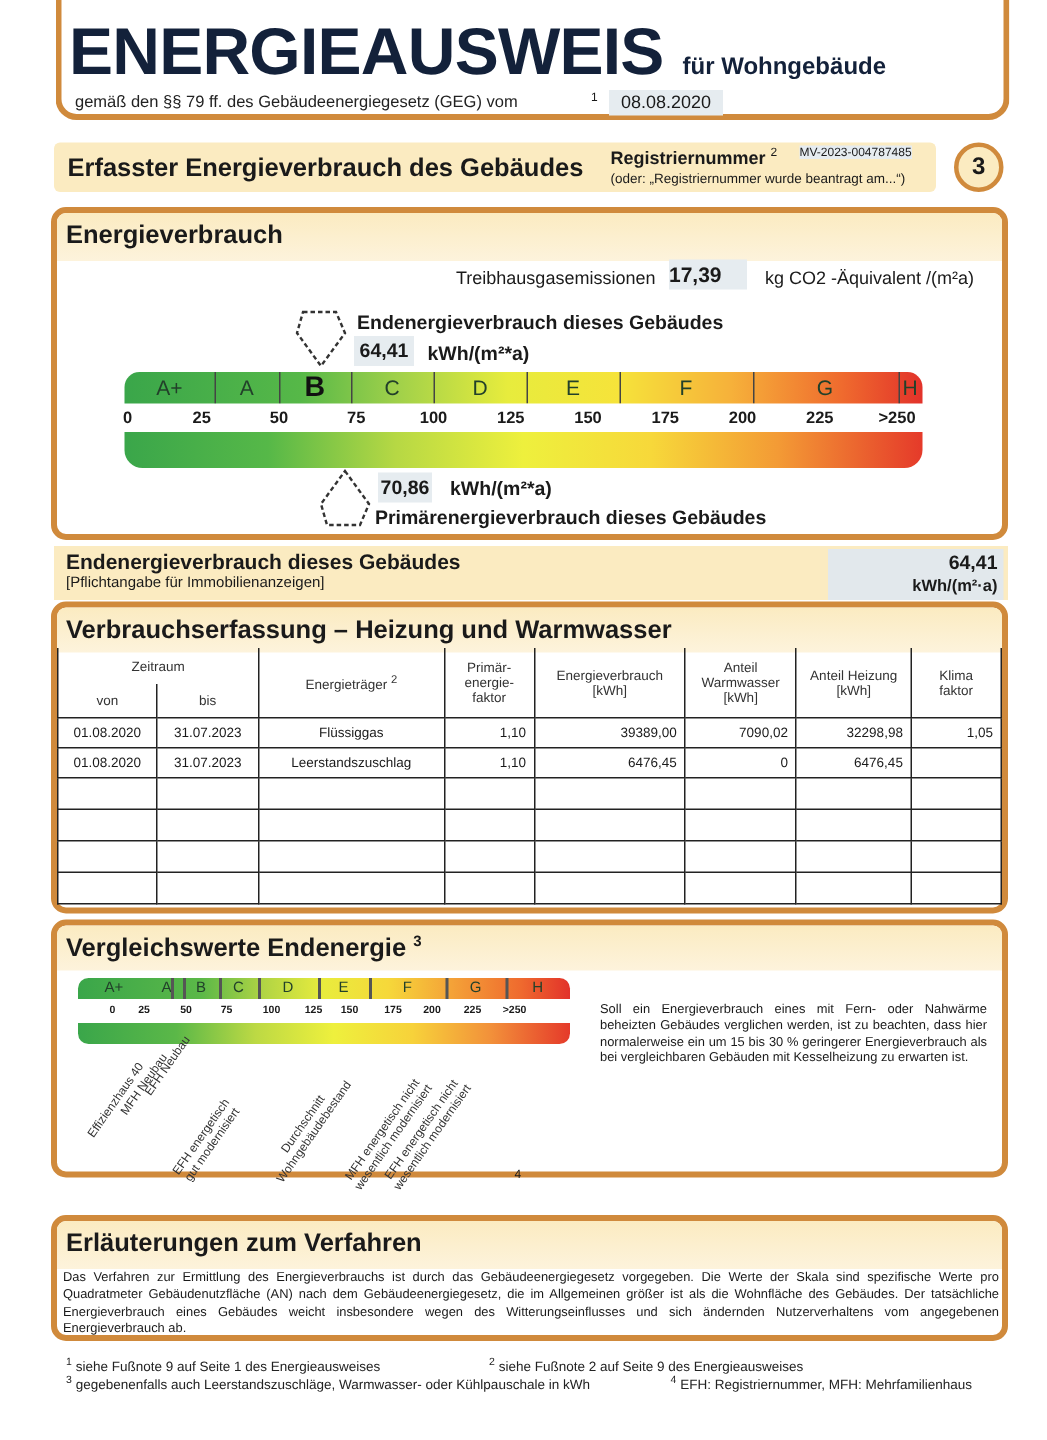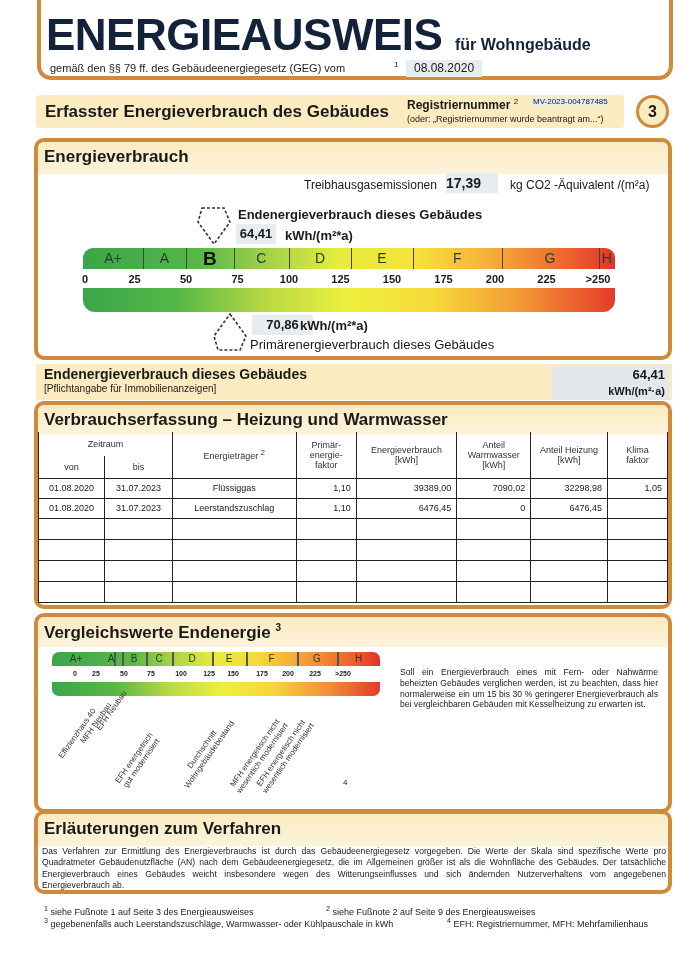--- a/index.html
+++ b/index.html
@@ -51,42 +51,42 @@
 
   .scale-bar { position: absolute; overflow: hidden; }
   #scale-top { left: 83px; top: 248px; width: 532px; height: 21px; border-radius: 10px 10px 0 0;
     background: linear-gradient(to right, #3aa64a 0%, #56b848 22%, #9fd04a 34%, #e7ec3d 48%, #f6e33a 62%, #f6b13a 76%, #ef6a2e 90%, #e2322a 100%); }
   #scale-bottom { left: 83px; top: 288px; width: 532px; height: 24px; border-radius: 0 0 12px 12px;
     background: linear-gradient(to right, #3aa64a 0%, #56b848 18%, #b6d844 34%, #eef03d 50%, #f7d83a 66%, #f39a35 82%, #e53a2a 100%); }
   .cls-label { position: absolute; top: 0; height: 21px; line-height: 21px; font-size: 14px; text-align: center; color: #22402a; }
   .cls-div { position: absolute; top: 0; width: 1px; height: 21px; background: #444; }
   .tick { position: absolute; top: 273px; font-size: 11px; font-weight: bold; transform: translateX(-50%); }
 
-  #prim-val { position: absolute; left: 252px; top: 315px; width: 61px; height: 20px; font-size: 13px; font-weight: bold; text-align: center; line-height: 20px; }
+  #prim-val { position: absolute; left: 252px; top: 315px; width: 36px; height: 20px; font-size: 13px; font-weight: bold; text-align: center; line-height: 20px; }
   #prim-unit { position: absolute; left: 300px; top: 318px; font-size: 13px; font-weight: bold; }
-  #prim-label { position: absolute; left: 250px; top: 337px; font-size: 13px; font-weight: normal; }
+  #prim-label { position: absolute; left: 250px; top: 337px; font-size: 13px; font-weight: bold; }
 
   
   #summary { position: absolute; left: 36px; top: 364px; width: 636px; height: 36px; background: #fbebc1; }
   #sum-title { position: absolute; left: 44px; top: 366px; font-size: 14px; font-weight: bold; }
   #sum-sub { position: absolute; left: 44px; top: 383px; font-size: 10px; }
   #sum-valbox { position: absolute; left: 552px; top: 366px; width: 117px; height: 34px; background: #e2e8ec; text-align: right; padding-right: 4px; }
   #sum-val { font-size: 13px; font-weight: bold; display: block; margin-top: 1px; }
   #sum-unit { font-size: 11px; font-weight: bold; display: block; margin-top: 3px; }
 
   #p-verbrauch { left: 34px; top: 401px; width: 638px; height: 208px; }
   #tbl { position: absolute; left: 38px; top: 432px; width: 630px; border-collapse: collapse; font-size: 9px; }
   #tbl td, #tbl th { border-left: 1.5px solid #222; border-right: 1.5px solid #222; border-bottom: 1.5px solid #222; font-weight: normal; }
   #tbl th { text-align: center; vertical-align: middle; color: #333; }
   #tbl td { height: 20px; padding: 0 5px; }
   #tbl .num { text-align: right; }
   #tbl .ctr { text-align: center; }
   #tbl tr.head2 th { height: 22px; }
 
-  #p-vergleich { left: 34px; top: 613px; width: 638px; height: 200px; }
+  #p-vergleich { left: 34px; top: 613px; width: 638px; height: 172px; }
   #mini-top { left: 52px; top: 652px; width: 328px; height: 14px; border-radius: 7px 7px 0 0;
     background: linear-gradient(to right, #3aa64a 0%, #5bb848 25%, #b2d544 38%, #e9ec3d 50%, #f6d83a 63%, #f4a238 76%, #ef6a2e 90%, #e2322a 100%); }
   #mini-bottom { left: 52px; top: 682px; width: 328px; height: 14px; border-radius: 0 0 7px 7px;
     background: linear-gradient(to right, #3aa64a 0%, #5bb848 20%, #bcd944 36%, #eef03d 52%, #f7d23a 68%, #f2903a 84%, #e53a2a 100%); }
   .mcls { position: absolute; top: 0; height: 14px; line-height: 14px; font-size: 10px; text-align: center; color: #22402a; }
   .mdiv { position: absolute; top: 0; width: 1.5px; height: 14px; background: #555; }
   .mtick { position: absolute; top: 670px; font-size: 7px; font-weight: bold; transform: translateX(-50%); }
   .rot { position: absolute; font-size: 8px; line-height: 9px; transform-origin: left bottom; transform: rotate(-55deg); white-space: nowrap; color: #333; }
 
   #verg-text { position: absolute; left: 400px; top: 667px; width: 258px; font-size: 8.6px; line-height: 10.8px; text-align: justify; }
@@ -328,16 +328,16 @@
 <div id="fn4-mark">4</div>
 <div id="verg-text">
     <div>Soll ein Energieverbrauch eines mit Fern- oder Nahwärme beheizten Gebäudes verglichen werden, ist zu beachten, dass hier normalerweise ein um 15 bis 30 % geringerer Energieverbrauch als bei vergleichbaren Gebäuden mit Kesselheizung zu erwarten ist.</div>
   </div>
 
 <div id="p-erl" class="panel">
   <div class="panel-head">Erläuterungen zum Verfahren</div>
 </div>
 <div id="erl-text">Das Verfahren zur Ermittlung des Energieverbrauchs ist durch das Gebäudeenergiegesetz vorgegeben. Die Werte der Skala sind spezifische Werte pro Quadratmeter Gebäudenutzfläche (AN) nach dem Gebäudeenergiegesetz, die im Allgemeinen größer ist als die Wohnfläche des Gebäudes. Der tatsächliche Energieverbrauch eines Gebäudes weicht insbesondere wegen des Witterungseinflusses und sich ändernden Nutzerverhaltens vom angegebenen Energieverbrauch ab.</div>
 
-<div class="fn" style="left:44px;top:905px"><sup>1</sup> <span>siehe Fußnote 1 auf Seite 3 des Energieausweises</span></div>
+<div class="fn" style="left:44px;top:905px"><sup>1</sup> <span>siehe Fußnote 9 auf Seite 1 des Energieausweises</span></div>
 <div class="fn" style="left:326px;top:905px"><sup>2</sup> <span>siehe Fußnote 2 auf Seite 9 des Energieausweises</span></div>
 <div class="fn" style="left:44px;top:917px"><sup>3</sup> <span>gegebenenfalls auch Leerstandszuschläge, Warmwasser- oder Kühlpauschale in kWh</span></div>
 <div class="fn" style="left:447px;top:917px"><sup>4</sup> <span>EFH: Registriernummer, MFH: Mehrfamilienhaus</span></div>
 
 </body></html>

